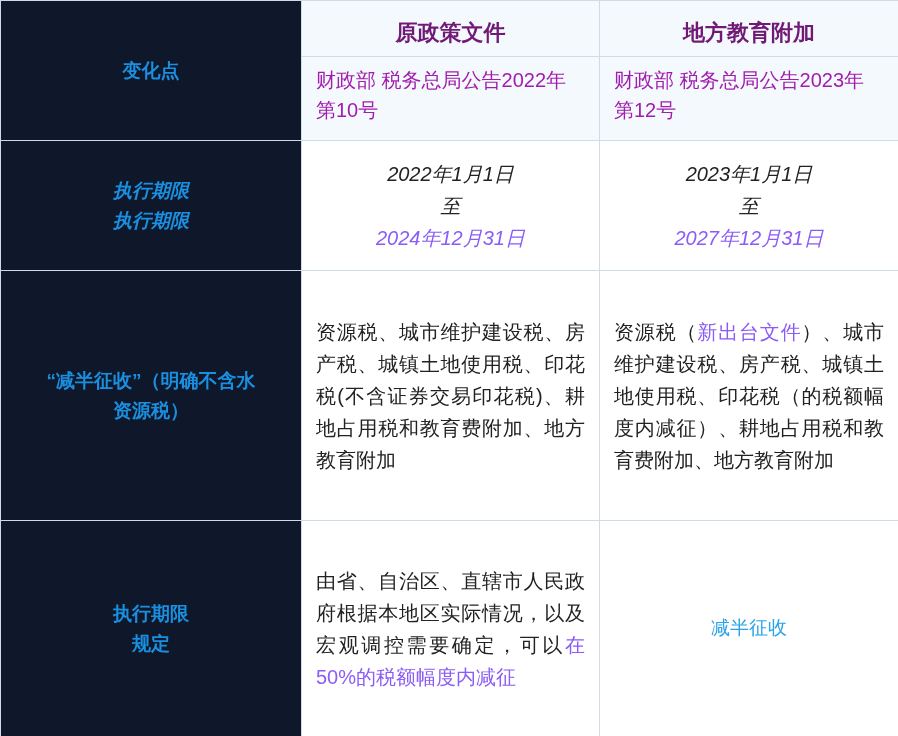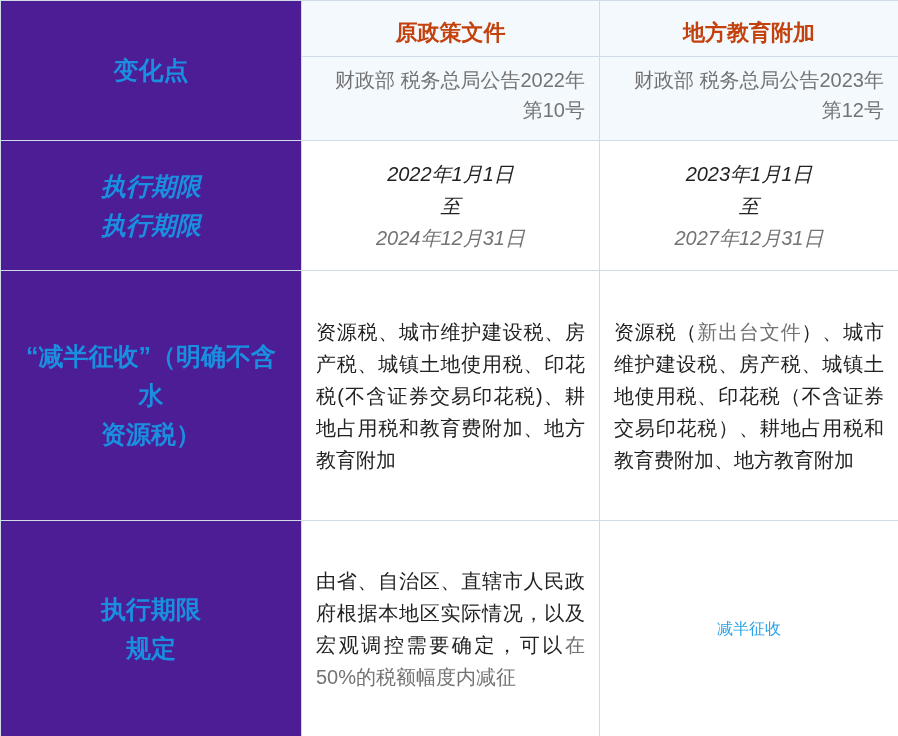--- a/index.html
+++ b/index.html
@@ -29,71 +29,71 @@
     border: 1px solid #cfdce8;
     vertical-align: middle;
     padding: 8px 14px;
     box-sizing: border-box;
   }
   .col-label { width: 301px; }
   .col-old   { width: 298px; }
   .col-new   { width: 299px; }
 
   .label-cell {
-    background: #4c1d95;
+    background: #0f172a;
     text-align: center;
     color: #1a8fe0;
     font-weight: bold;
-    font-size: 25px;
+    font-size: 19px;
     line-height: 1.55;
   }
   .head-cell {
     background: #f4f9fd;
     text-align: center;
     vertical-align: top;
   }
   .head-title {
-    color: #c2410c;
+    color: #701a75;
     font-weight: bold;
     font-size: 22px;
     padding: 10px 0 8px 0;
     border-bottom: 1px solid #cfdce8;
     margin: -8px -14px 8px -14px;
   }
   .head-sub {
-    color: #737373;
+    color: #a21caf;
     font-size: 20px;
     line-height: 1.5;
-    text-align: right;
+    text-align: left;
     letter-spacing: 0px;
   }
   .body-cell {
     background: #ffffff;
     color: #222222;
     font-size: 20px;
     line-height: 1.6;
     text-align: justify;
     text-align-last: left;
   }
   .center-cell {
     text-align: center;
     text-align-last: center;
   }
   .blue {
-    color: #737373;
+    color: #8b5cf6;
   }
   .date-line {
     display: block;
     text-align: left;
   }
   .note-cell {
     color: #2ba3e8;
     text-align: left;
     text-align-last: center;
-    font-size: 16px;
+    font-size: 19px;
   }
   .row-head { height: 140px; }
   .row-term { height: 130px; font-style: italic; }
   .row-six  { height: 250px; }
   .row-reduce { height: 216px; }
 </style>
 </head>
 <body>
 
 <div class="sheet">
@@ -132,21 +132,21 @@
           <span class="date-line blue">2027年12月31日</span>
         </td>
       </tr>
 
       <tr class="row-six">
         <td class="label-cell">
           <div>“减半征收”（明确不含水</div>
           <div>资源税）</div>
         </td>
         <td class="body-cell">资源税、城市维护建设税、房产税、城镇土地使用税、印花税(不含证券交易印花税)、耕地占用税和教育费附加、地方教育附加</td>
-        <td class="body-cell"><span>资源税（</span><span class="blue">新出台文件</span><span>）、城市维护建设税、房产税、城镇土地使用税、印花税（不含证券交易印花税）、耕地占用税和教育费附加、地方教育附加</span></td>
+        <td class="body-cell"><span>资源税（</span><span class="blue">新出台文件</span><span>）、城市维护建设税、房产税、城镇土地使用税、印花税（的税额幅度内减征）、耕地占用税和教育费附加、地方教育附加</span></td>
       </tr>
 
       <tr class="row-reduce">
         <td class="label-cell">
           <div>执行期限</div>
           <div>规定</div>
         </td>
         <td class="body-cell"><span>由省、自治区、直辖市人民政府根据本地区实际情况，以及宏观调控需要确定，可以</span><span class="blue">在50%的税额幅度内减征</span></td>
         <td class="body-cell note-cell">减半征收</td>
       </tr>

